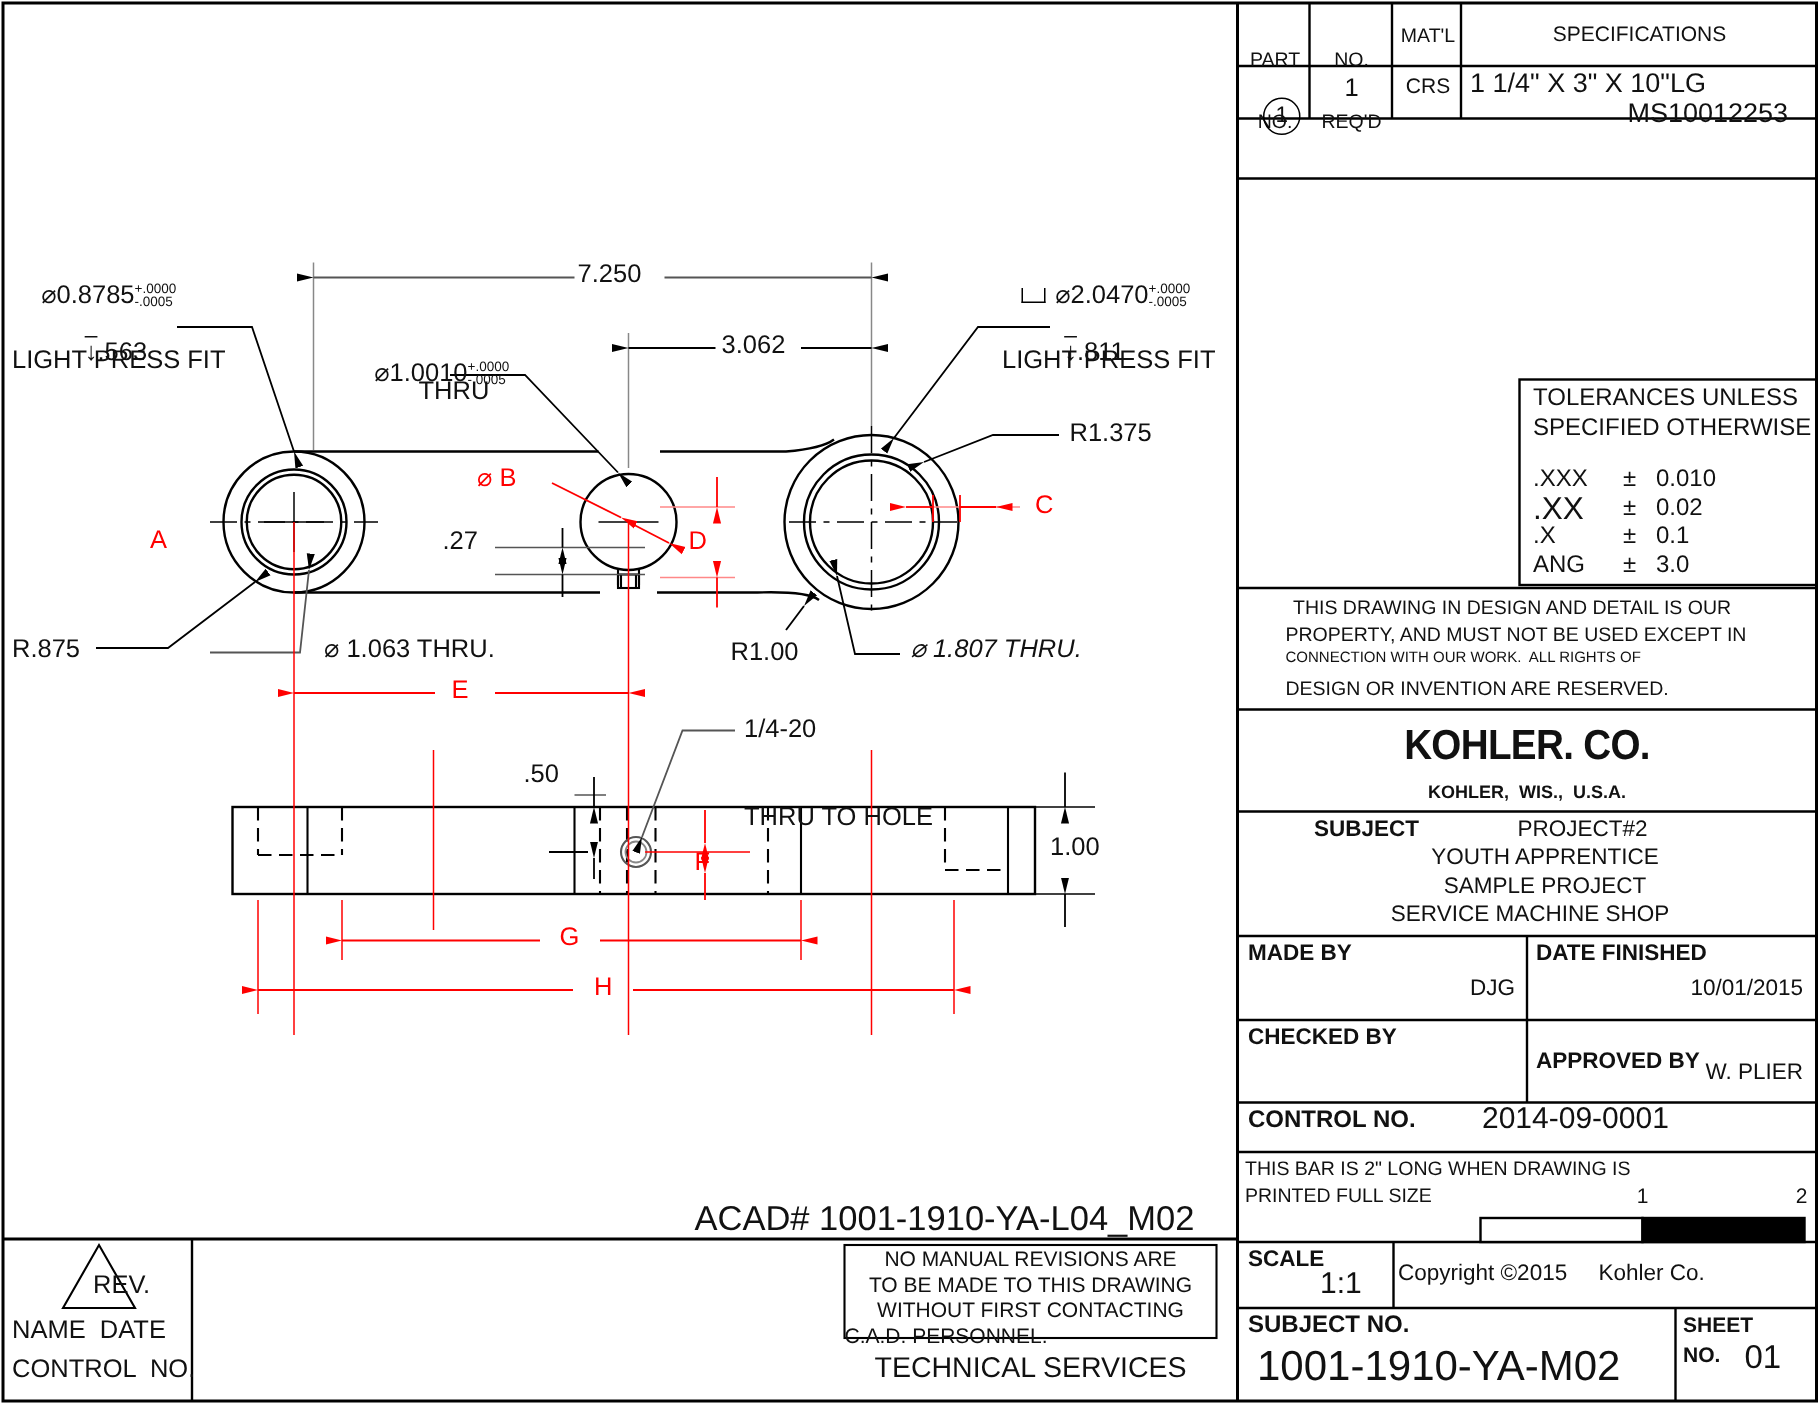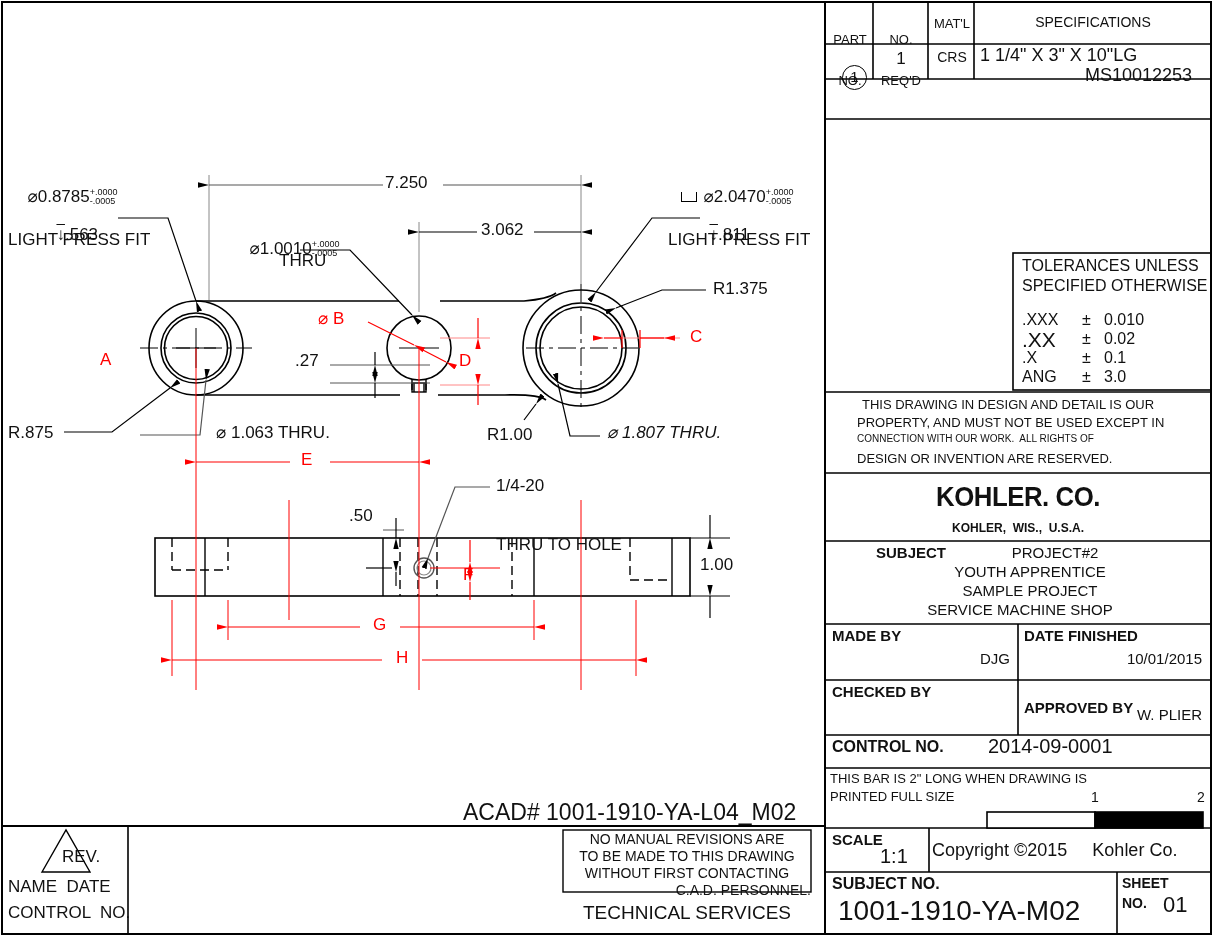--- a/index.html
+++ b/index.html
@@ -316,36 +316,36 @@
 <div class="txt tbbold" style="left:832px;top:739px;font-size:16px;">CONTROL NO.</div>
 <div class="txt" style="left:988px;top:736px;font-size:20px;">2014-09-0001</div>
 
 <div class="txt" style="left:830px;top:772px;font-size:13px;">THIS BAR IS 2" LONG WHEN DRAWING IS</div>
 <div class="txt" style="left:830px;top:790px;font-size:13px;">PRINTED FULL SIZE</div>
 <div class="txt" style="left:1095px;top:790px;font-size:14px;transform:translateX(-50%);">1</div>
 <div class="txt" style="left:1201px;top:790px;font-size:14px;transform:translateX(-50%);">2</div>
 
 <div class="txt tbbold" style="left:832px;top:832px;">SCALE</div>
 <div class="txt" style="left:880px;top:846px;font-size:20px;">1:1</div>
-<div class="txt" style="left:932px;top:841px;font-size:18px;">Copyright ©2015     Kohler Co.</div>
+<div class="txt" style="left:932px;top:841px;font-size:15px;">Copyright ©2015     Kohler Co.</div>
 
 <div class="txt tbbold" style="left:832px;top:876px;font-size:16px;">SUBJECT NO.</div>
 <div class="txt" style="left:838px;top:896px;font-size:28px;">1001-1910-YA-M02</div>
 <div class="txt tbbold" style="left:1122px;top:876px;font-size:14px;">SHEET</div>
 <div class="txt tbbold" style="left:1122px;top:896px;font-size:14px;">NO.</div>
 <div class="txt" style="left:1163px;top:893px;font-size:22px;">01</div>
 
 <div class="txt" style="left:62px;top:848px;font-size:17px;">REV.</div>
 <div class="txt" style="left:8px;top:878px;font-size:17px;">NAME  DATE</div>
 <div class="txt" style="left:8px;top:904px;font-size:17px;">CONTROL  NO.</div>
 
 <div class="txt" style="left:563px;top:832px;width:248px;text-align:center;font-size:14px;">NO MANUAL REVISIONS ARE</div>
 <div class="txt" style="left:563px;top:849px;width:248px;text-align:center;font-size:14px;">TO BE MADE TO THIS DRAWING</div>
 <div class="txt" style="left:563px;top:866px;width:248px;text-align:center;font-size:14px;">WITHOUT FIRST CONTACTING</div>
-<div class="txt" style="left:563px;top:883px;width:248px;text-align:right;font-size:14px;">C.A.D. PERSONNEL.</div>
+<div class="txt" style="left:563px;top:883px;width:248px;text-align:left;font-size:14px;">C.A.D. PERSONNEL.</div>
 <div class="txt" style="left:563px;top:903px;width:248px;text-align:center;font-size:19px;">TECHNICAL SERVICES</div>
 
 <div class="txt" style="left:417px;top:800px;font-size:23px;margin-left:46px;">ACAD# 1001-1910-YA-L04_M02</div>
 
 <div class="txt dimtxt" style="left:18px;top:170px;">
   <span>⌀</span><span>0.8785</span><span class="tol"><span style="display:block">+.0000</span><span style="display:block">-.0005</span></span>
 </div>
 <div class="txt dimtxt" style="left:47px;top:208px;">
   <span style="text-decoration:overline;">↓</span><span>.563</span>
 </div>

